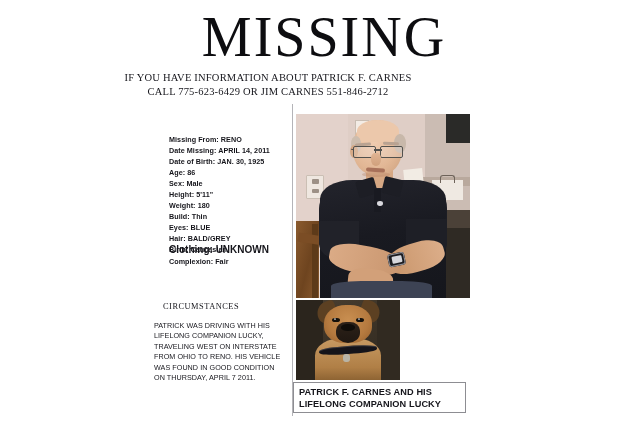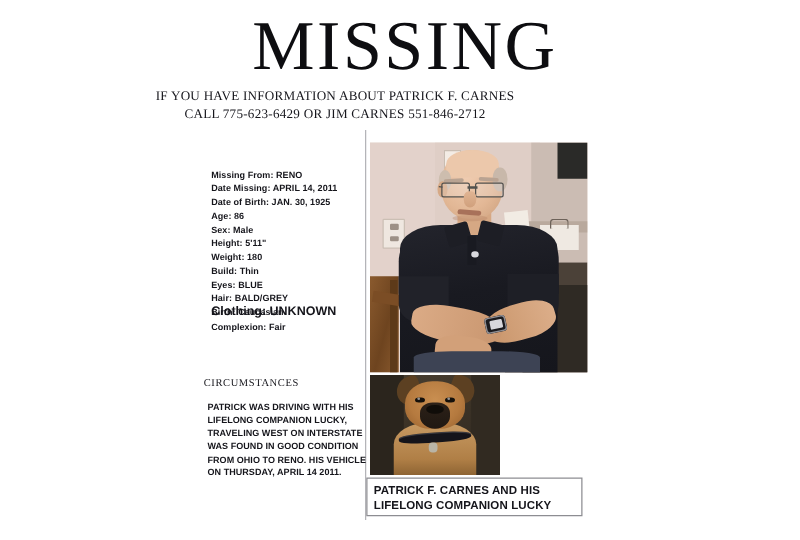--- a/index.html
+++ b/index.html
@@ -113,25 +113,25 @@
     position: absolute;
     left: 163px; top: 302px;
     font-family: "Liberation Serif", serif;
     font-size: 8.4px;
     letter-spacing: 0.5px;
     color: #16161c;
   }
 
   .circ-body {
     position: absolute;
-    left: 166px; top: 321px;
+    left: 154px; top: 321px;
     width: 130px;
     font-size: 7.2px;
     line-height: 10.4px;
-    font-weight: bold;
+    font-weight: normal;
     color: #15151b;
     letter-spacing: 0.05px;
   }
   .circ-body div { white-space: nowrap; }
 
   
   .photo-man {
     position: absolute;
     left: 296px; top: 114px;
     width: 174px; height: 184px;
@@ -372,23 +372,23 @@
 
   <div class="clothing">Clothing: UNKNOWN</div>
 
 
   <div class="circ-head">CIRCUMSTANCES</div>
 
   <div class="circ-body">
     <div>PATRICK WAS DRIVING WITH HIS</div>
     <div>LIFELONG COMPANION LUCKY,</div>
     <div>TRAVELING WEST ON INTERSTATE</div>
+    <div>FROM OHIO TO RENO.  HIS VEHICLE</div>
     <div>WAS FOUND IN GOOD CONDITION</div>
-    <div>FROM OHIO TO RENO.  HIS VEHICLE</div>
-    <div>ON THURSDAY, APRIL 14 2011.</div>
+    <div>ON THURSDAY, APRIL 7 2011.</div>
   </div>
 
   <div class="photo-man">
     <div class="scene">
       <div class="wall-left"></div>
       <div class="wall-mid"></div>
       <div class="wall-right"></div>
       <div class="dark-corner"></div>
       <div class="shelf"></div>
       <div class="paper-lt"></div>

